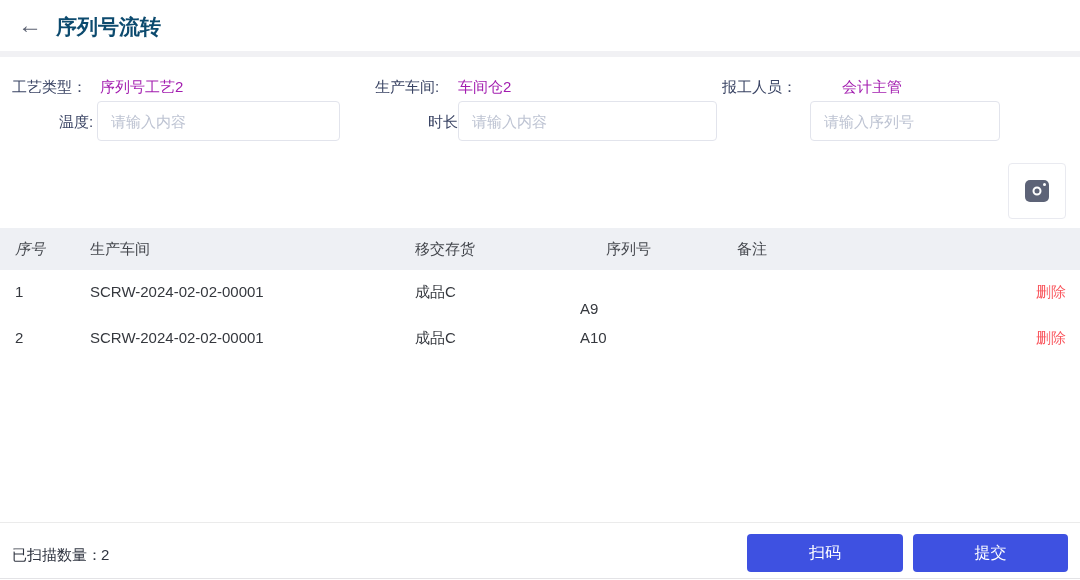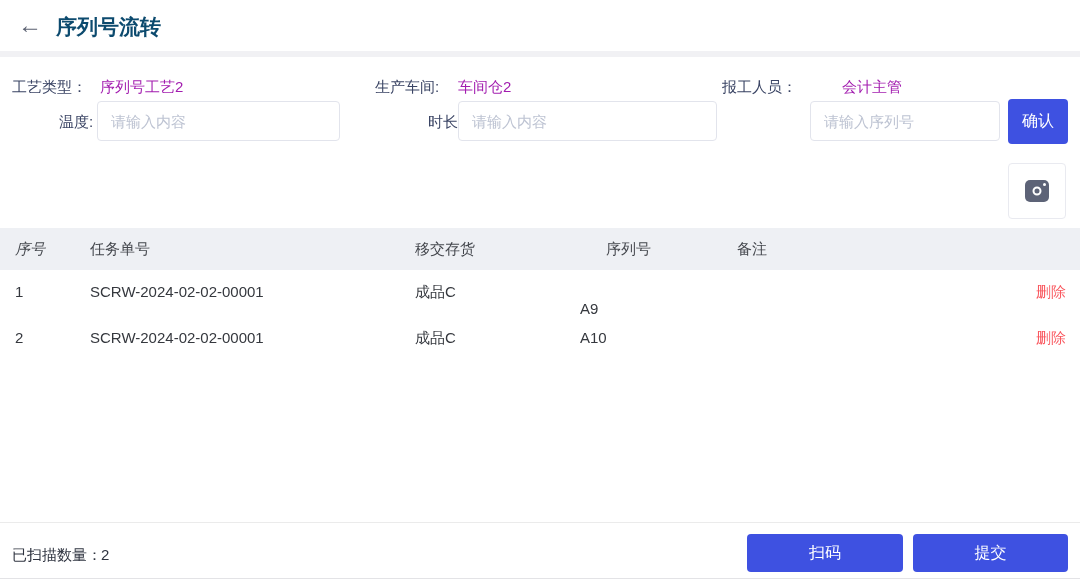--- a/index.html
+++ b/index.html
@@ -93,32 +93,31 @@
   <span class="val" style="left:810px; top:78px;margin-left:32px;">会计主管</span>
 
   <span class="lbl" style="left:39px; top:113px;margin-left:20px;">温度:</span>
   <input class="inp" style="left: 97px; top: 101px; width: 243px;" type="text" placeholder="请输入内容">
 
   <span class="lbl" style="left:404px; top:113px;margin-left:24px;">时长:</span>
   <input class="inp" style="left: 458px; top: 101px; width: 259px;" type="text" placeholder="请输入内容">
 
   <input class="inp" style="left: 810px; top: 101px; width: 190px;" type="text" placeholder="请输入序列号">
 
-  <button class="btn" style="left:1008px; top:99px; width:60px; height:45px;">确认</button>
 
   <div class="camera-btn">
     <div class="camera-glyph">
       <div class="lens"></div>
       <div class="dot"></div>
     </div>
   </div>
 
   <div class="thead">
     <span class="th" style="left:15px;font-style:italic;">序号</span>
-    <span class="th" style="left:90px;">任务单号</span>
+    <span class="th" style="left:90px;">生产车间</span>
     <span class="th" style="left:415px;">移交存货</span>
     <span class="th" style="left:606px;">序列号</span>
     <span class="th" style="left:737px;">备注</span>
   </div>
 
   <div>
     <span class="cell" style="left:15px;  top:283px;">1</span>
     <span class="cell" style="left:90px;  top:283px;">SCRW-2024-02-02-00001</span>
     <span class="cell" style="left:415px; top:283px;">成品C</span>
     <span class="cell" style="left:580px; top:283px;margin-top:17px;">A9</span>

